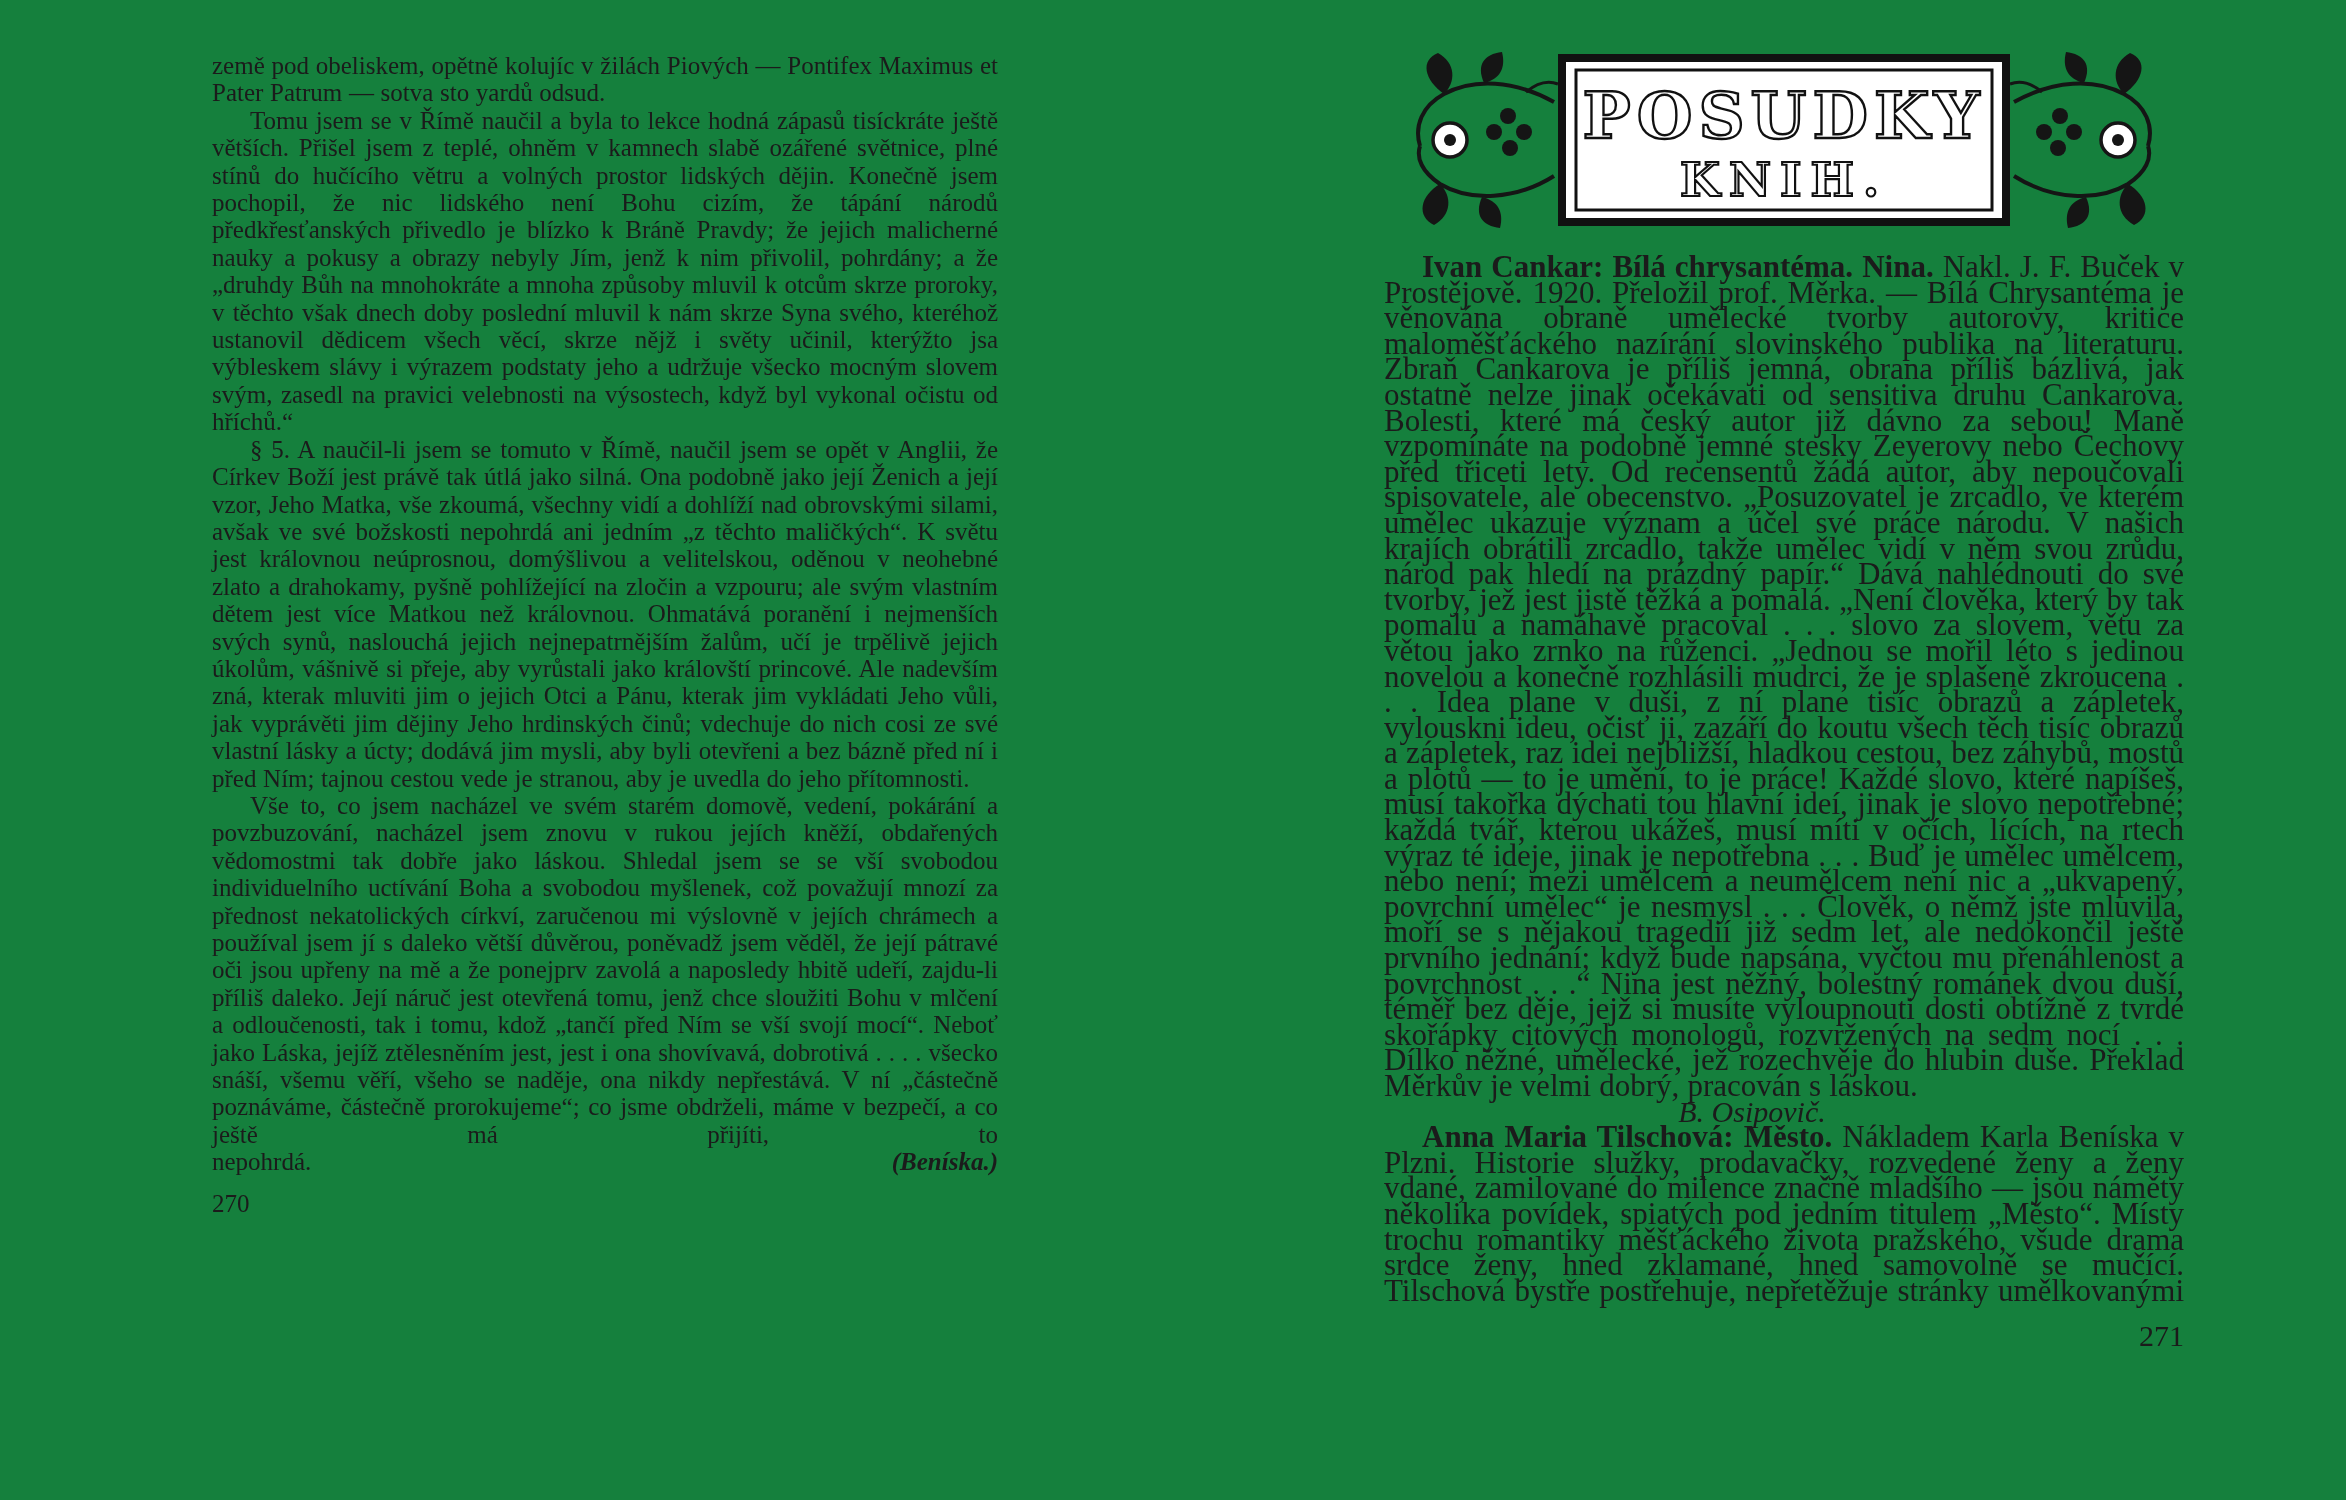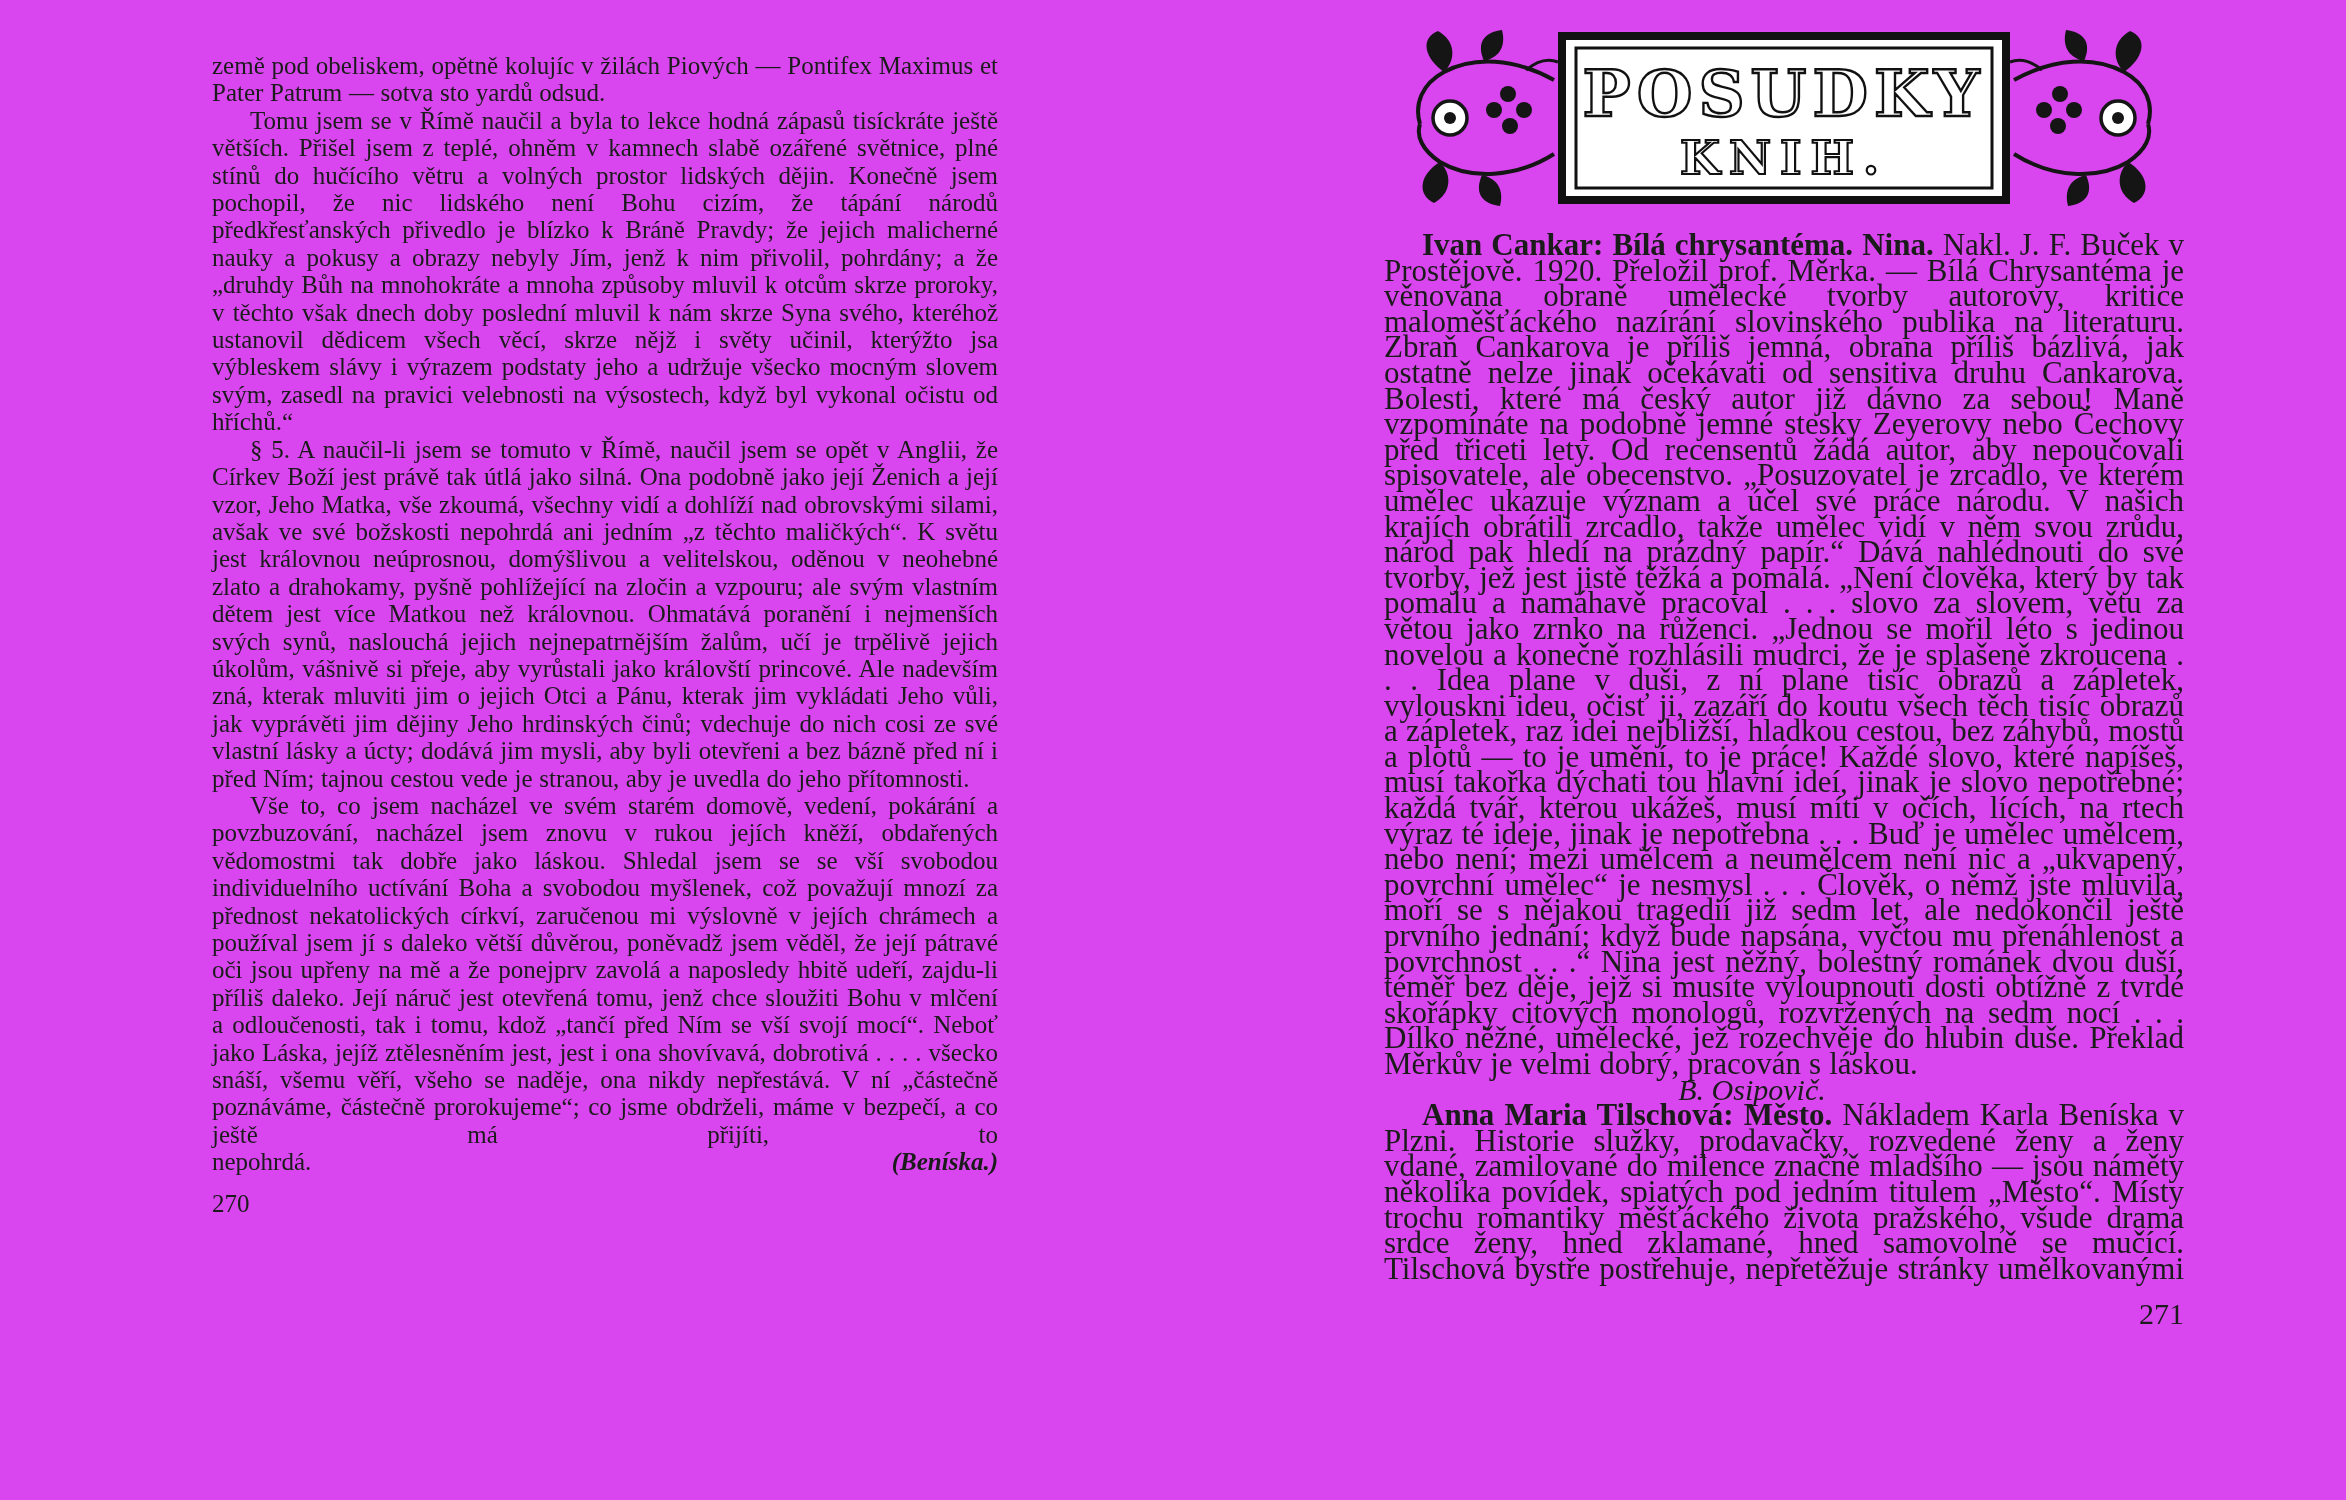--- a/index.html
+++ b/index.html
@@ -3,25 +3,25 @@
 <meta charset="utf-8">
 <style>
   * { margin:0; padding:0; box-sizing:border-box; }
   html, body {
     width:2346px; height:1500px;
     background:#ffffff;
     font-family:"Liberation Serif", serif;
     color:#1b1b1b;
     overflow:hidden;
   }
-  .spread { position:relative; width:2346px; height:1500px; background:#d946ef;text-decoration:underline; }
+  .spread { position:relative; width:2346px; height:1500px; background:#15803d;text-decoration:underline; }
 
   .page { position:absolute; }
   .page-left  { left:212px;  top:52px;  width:786px; }
-  .page-right { left:1384px; top:28px;  width:800px; }
+  .page-right { left:1384px; top:50px;  width:800px; }
 
   
   .lp {
     font-size:25px;
     line-height:27.4px;
     text-align:justify;
     hyphens:auto;
     word-spacing:0.4px;
   }
   

